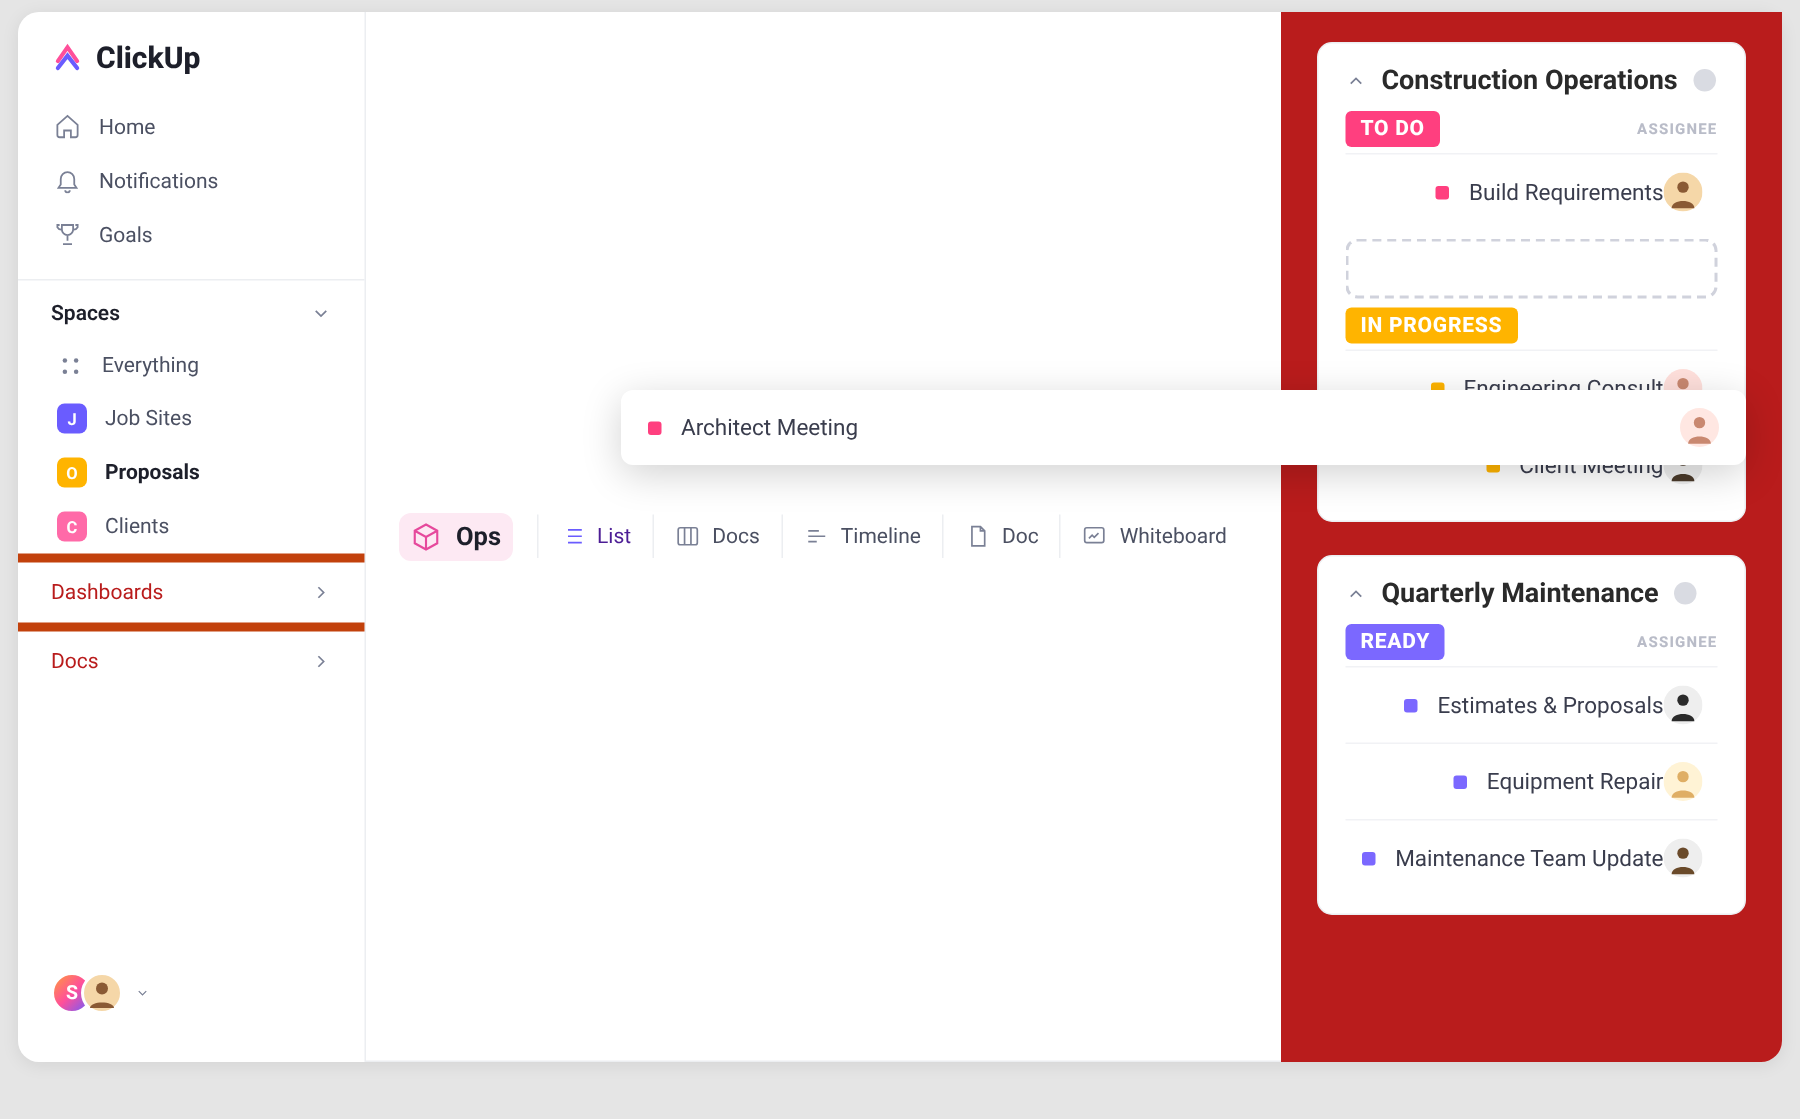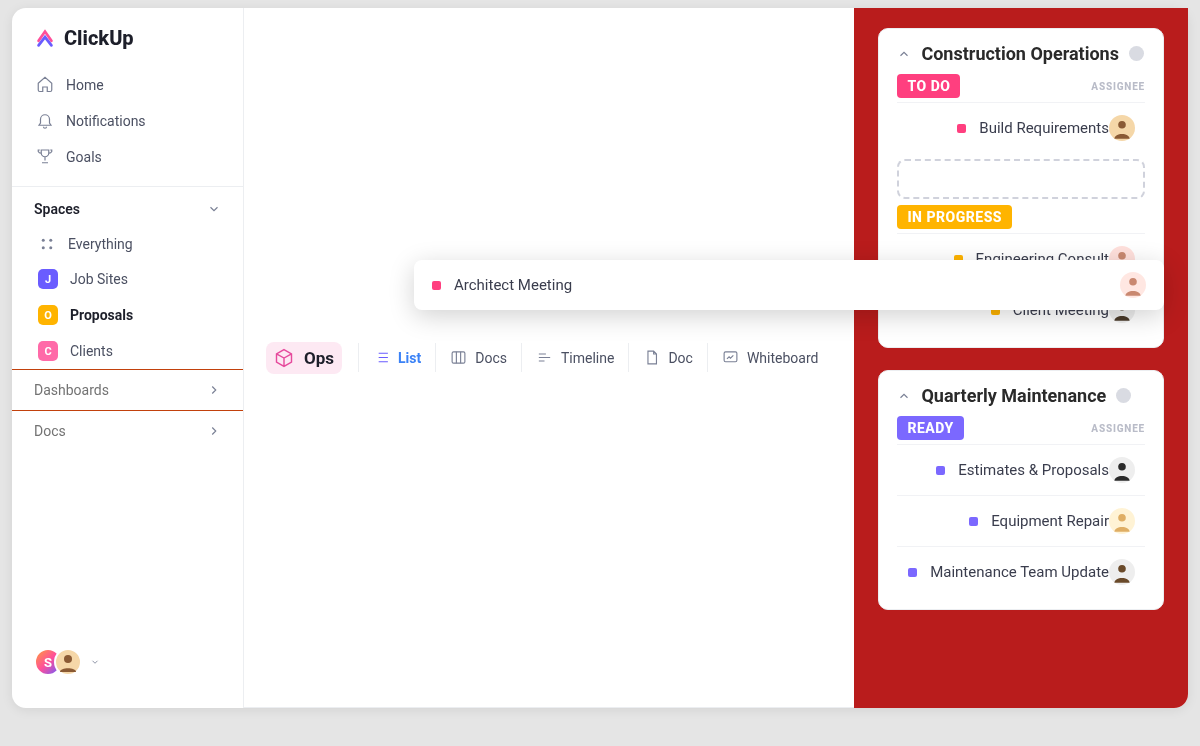--- a/index.html
+++ b/index.html
@@ -10,34 +10,34 @@
 .logo svg{width:22px;height:22px}
 .nav{padding:0 10px}
 .nav-item{display:flex;align-items:flex-end;gap:12px;padding:9px 14px;border-radius:8px;cursor:pointer;color:#4b5062;font-size:14px}
 .nav-item svg{width:18px;height:18px;stroke:#7a8095;fill:none;stroke-width:1.6}
 .section-head{display:flex;align-items:center;justify-content:space-between;padding:14px 22px 10px 22px;font-size:14px;font-weight:600;color:#1d1f2a;border-top:1px solid #eceef1;margin-top:12px;cursor:pointer}
 .chev{width:14px;height:14px;stroke:#7a8095;fill:none;stroke-width:2}
 .space-item{display:flex;align-items:center;gap:12px;padding:8px 22px;cursor:pointer;font-size:14px;color:#4b5062;border-radius:8px;margin:0 4px}
 .space-item .badge{width:20px;height:20px;border-radius:5px;display:flex;align-items:center;justify-content:center;font-size:11px;font-weight:700;color:#fff}
 .space-item.dots svg{width:18px;height:18px;fill:#7a8095}
 .space-item.active{font-weight:700;color:#1d1f2a}
-.coll-item{display:flex;align-items:center;justify-content:space-between;padding:12px 22px;font-size:14px;color:#737373;border-top:1px solid #c2410c;cursor:pointer}
+.coll-item{display:flex;align-items:center;justify-content:space-between;padding:12px 22px;font-size:14px;color:#b91c1c;border-top:6px solid #c2410c;cursor:pointer}
 .sidebar-footer{margin-top:auto;padding:14px 22px;display:flex;align-items:center;gap:4px}
 .av-stack{display:flex}
 .avs{width:28px;height:28px;border-radius:50%;border:2px solid #fff;margin-left:-8px}
 .avs:first-child{margin-left:0}
 .main{flex:1;display:flex;overflow:hidden}
 .toolbar{display:flex;align-items:center;gap:0;padding:14px 22px;border-bottom:1px solid #eceef1}
 .space-btn{display:flex;align-items:center;gap:10px;background:#fde9f3;border-radius:8px;padding:6px 8px;margin-right:16px}
 .space-btn span{font-weight:700;font-size:17px;color:#1d1f2a}
 .space-btn svg{width:20px;height:20px;stroke:#e6499c;fill:none;stroke-width:1.7}
 .view-tab{display:flex;align-items:center;gap:8px;padding:6px 14px;font-size:14px;color:#4b5062;cursor:pointer;border-left:1px solid #eceef1}
 .view-tab:first-of-type{border-left:1px solid #eceef1}
 .view-tab svg{width:17px;height:17px;stroke:#7a8095;fill:none;stroke-width:1.6}
-.view-tab.active{color:#3b82f6;font-weight:700}
+.view-tab.active{color:#4c1d95;font-weight:400}
 .view-tab.active svg{stroke:#6a5cff}
 .content{flex:1;overflow:auto;padding:20px 24px;background:#b91c1c;border-radius:0 0 14px 0}
 .group{background:#fff;border:1px solid #eceef1;border-radius:10px;margin-bottom:22px;padding:14px 18px 12px 18px}
 .group-head{display:flex;align-items:center;gap:10px;margin-bottom:10px;cursor:pointer}
 .group-head .caret{width:14px;height:14px;stroke:#7a8095;fill:none;stroke-width:2}
 .group-head .title{font-size:18px;font-weight:700;color:#2a2a2a}
 .group-head .info{width:15px;height:15px;border-radius:50%;background:#d9dbe2}
 .status-row{display:flex;align-items:center;justify-content:space-between;margin:6px 0 4px 0}
 .status-pill{display:inline-block;padding:4px 10px;border-radius:4px;font-size:14px;font-weight:800;letter-spacing:.5px;color:#fff}
 .assignee-label{font-size:10px;font-weight:800;letter-spacing:.8px;color:#b9bcc8}

